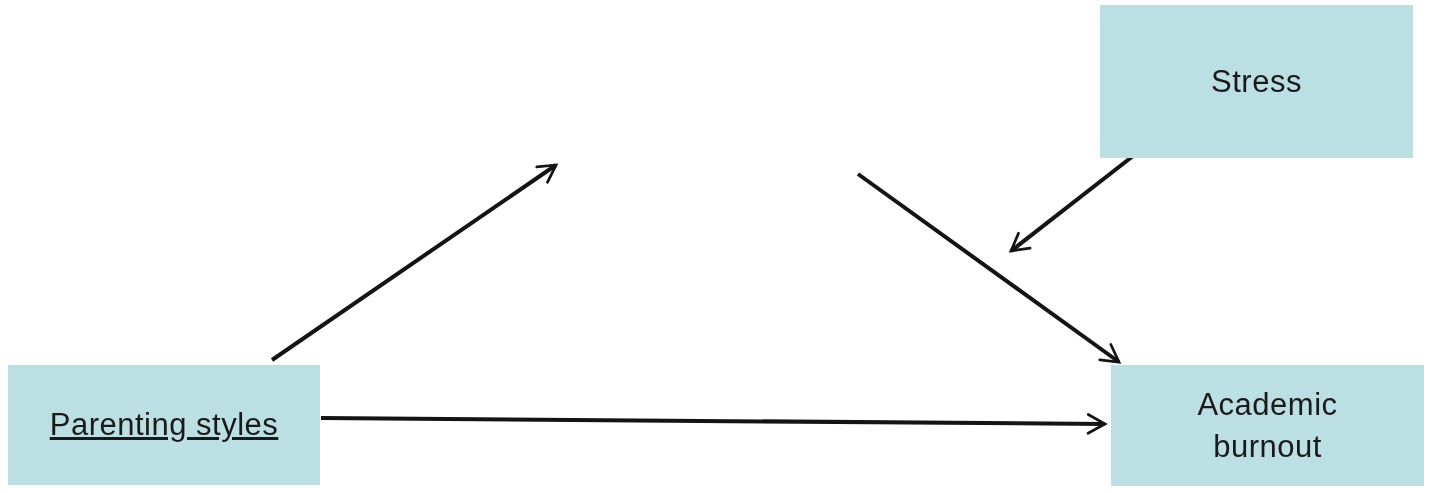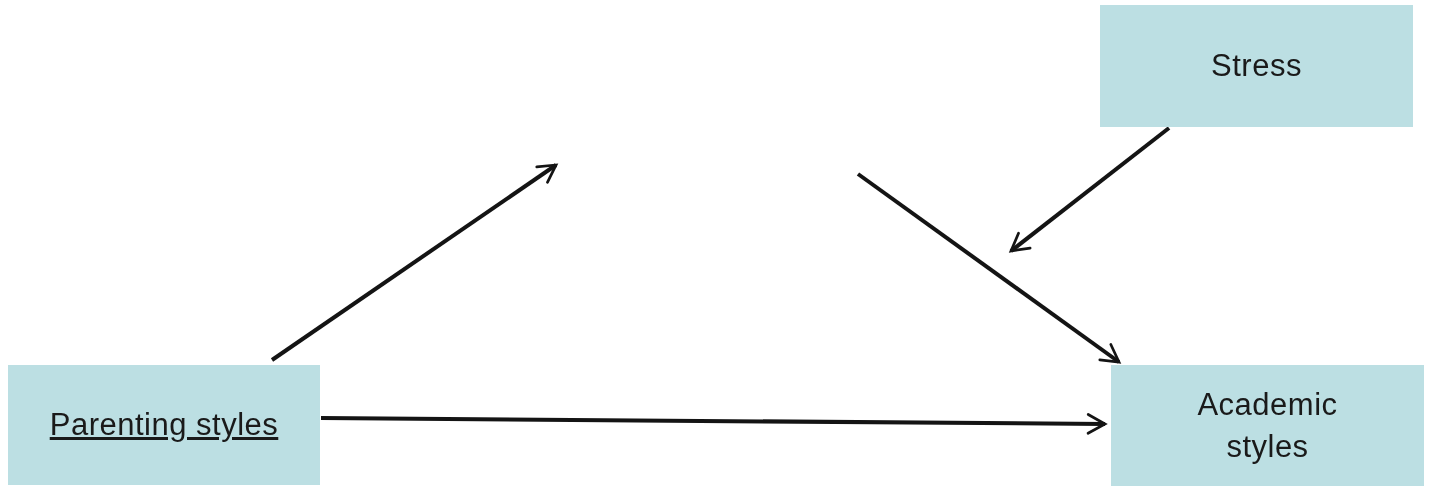--- a/index.html
+++ b/index.html
@@ -25,21 +25,21 @@
     text-align: center;
     font-size: 31px;
     line-height: 42px;
     letter-spacing: 0.5px;
   }
   .node .label {
     display: inline-block;
   }
   .node-parenting { left: 8px;    top: 365px; width: 312px; height: 120px; text-decoration: underline; }
   .node-resilience{ left: 548px;  top: 53px;  width: 310px; height: 121px; }
-  .node-stress    { left: 1100px; top: 5px;   width: 313px; height: 122px; }
+  .node-stress    { left: 1100px; top: 5px;   width: 313px; height: 153px; }
   .node-burnout   { left: 1111px; top: 365px; width: 313px; height: 121px; }
   .node-burnout .label { max-width: 190px; } 
   .edges-layer {
     position: absolute;
     left: 0; top: 0;
     width: 1429px;
     height: 493px;
     pointer-events: none;
   }
 </style>
@@ -63,16 +63,16 @@
   <div class="node node-parenting">
     <span class="label">Parenting styles</span>
   </div>
 
 
   <div class="node node-stress">
     <span class="label">Stress</span>
   </div>
 
   <div class="node node-burnout">
-    <span class="label">Academic styles</span>
+    <span class="label">Academic burnout</span>
   </div>
 
 </div>
 
 </body></html>

